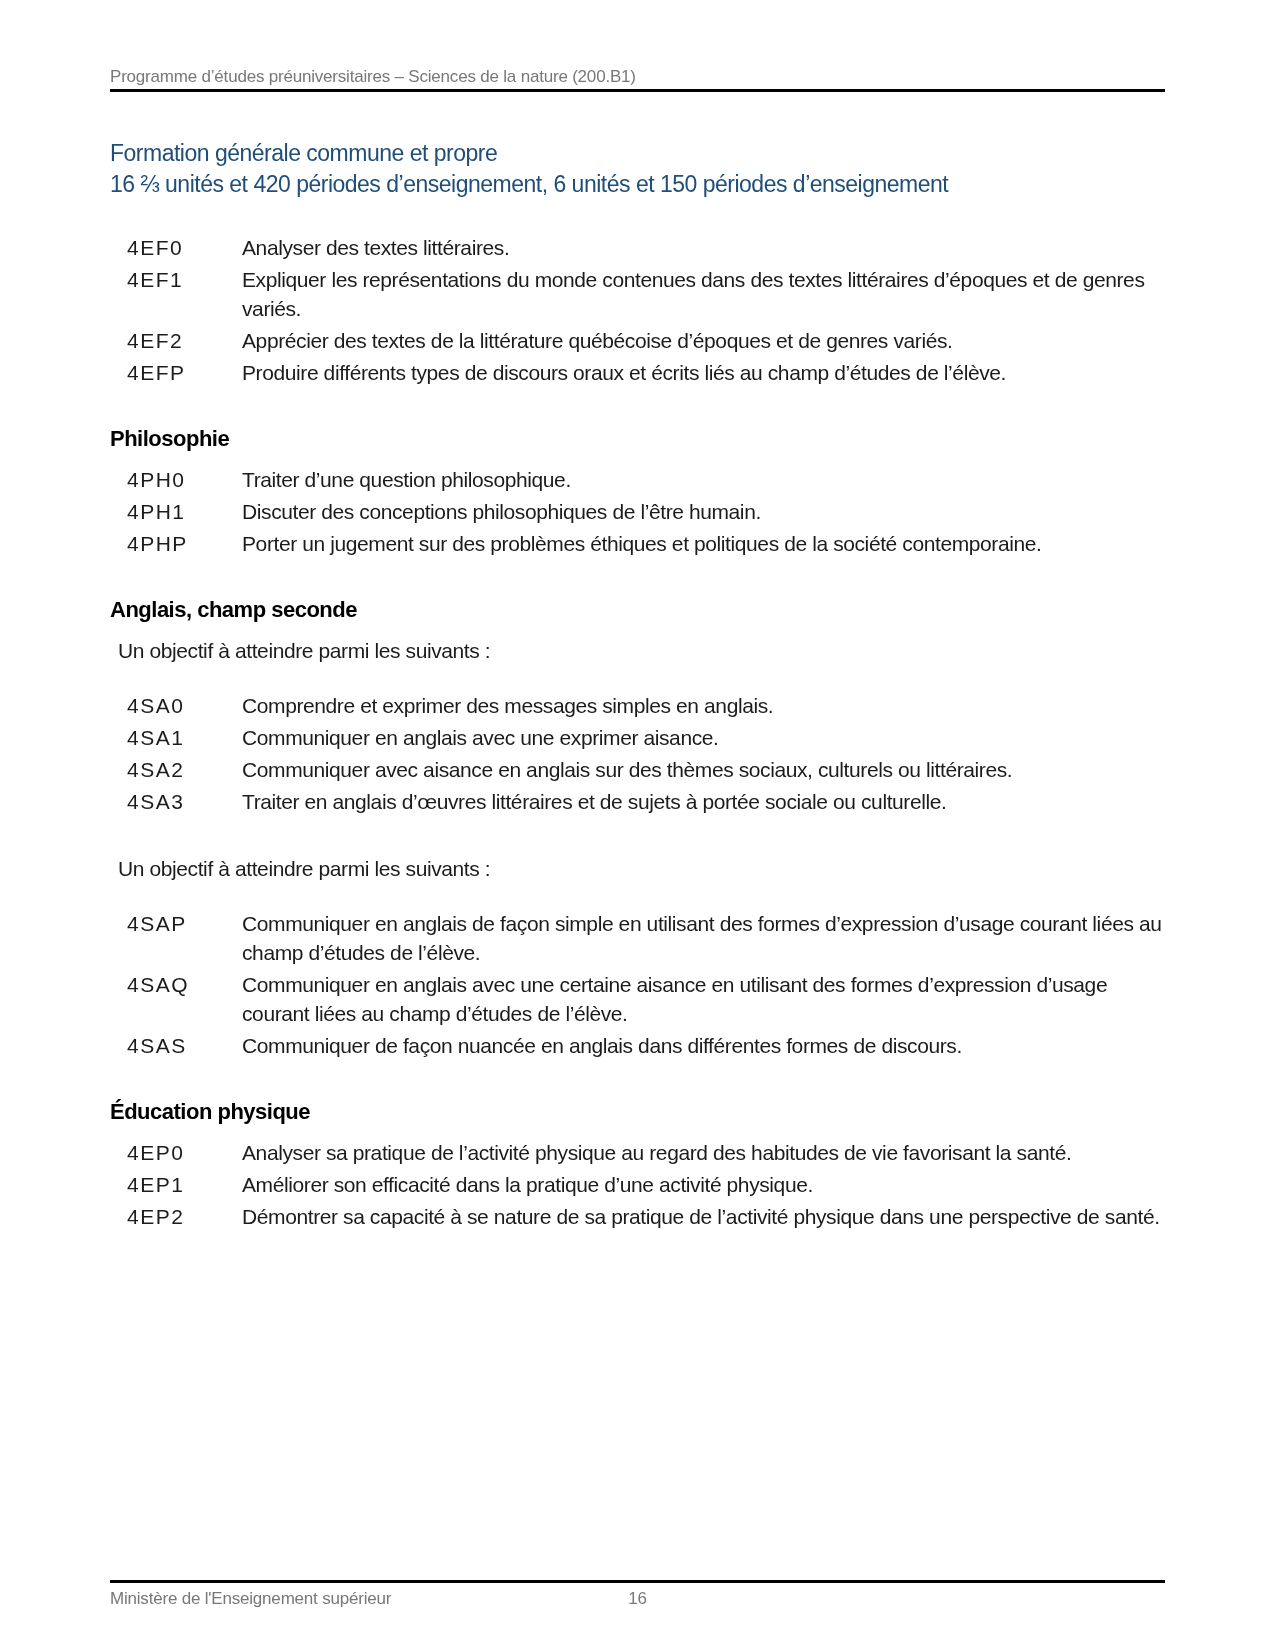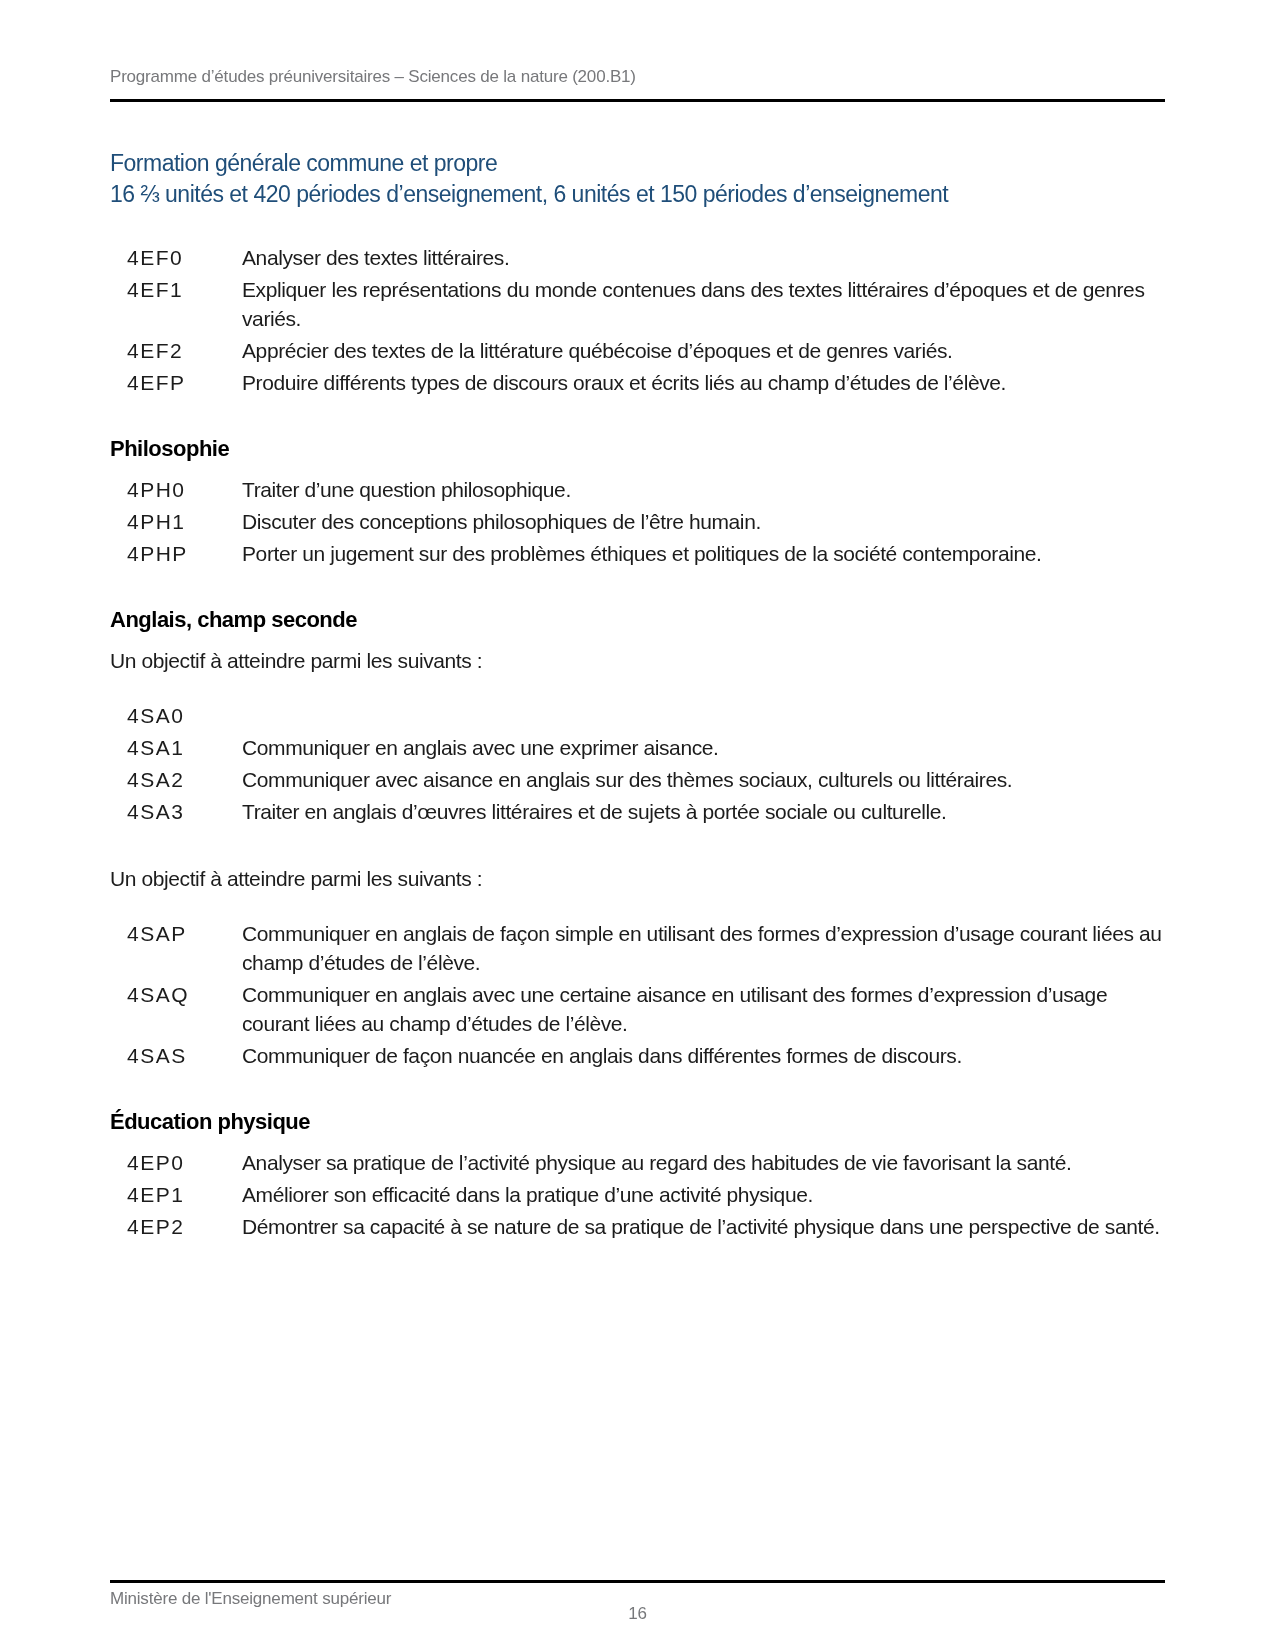--- a/index.html
+++ b/index.html
@@ -17,55 +17,55 @@
     position:relative;
     overflow:hidden;
   }
   .page{position:relative;width:100%;height:100%;}
   .content{padding:0 110px;}
 
   
   .doc-header{padding-top:66px;}
   .doc-header .program{
     font-size:17px;line-height:21px;color:var(--muted);
-    padding-bottom:12px;border-bottom:3px solid var(--rule);
+    padding-bottom:2px;border-bottom:3px solid var(--rule);
     letter-spacing:-0.2px;
   }
 
   
   .title{margin:46px 0 0;color:var(--blue);font-weight:normal;
          font-size:23px;line-height:31px;letter-spacing:-0.5px;}
   .title .tline{white-space:nowrap;}
 
   
   section.course{margin-top:38px;}
   section.course.first{margin-top:33px;}
   h2.sec-heading{
     margin:0 0 13px;font-size:22px;line-height:27px;
     font-weight:bold;color:#000;letter-spacing:-0.5px;
   }
-  p.intro{margin:0 0 26px;font-size:21px;line-height:29px;}
+  p.intro{margin:0 8px 26px;font-size:21px;line-height:29px;}
 
   .items{padding-left:17px;}
   .item{display:flex;margin-bottom:3px;font-size:21px;line-height:29px;}
   .item .code{flex:0 0 115px;letter-spacing:1.5px;}
   .item .desc{flex:1;}
   .item.code-middle{align-items:center;}
   .item.code-middle .code{align-self:center;}
 
   
   .doc-footer{
     position:absolute;left:110px;right:110px;top:1580px;
     border-top:3px solid var(--rule);
     padding-top:5px;
     font-size:17px;line-height:21px;color:var(--muted);
     letter-spacing:-0.2px;
   }
   .doc-footer .page-num{
-    position:absolute;left:50%;transform:translateX(-50%);top:20px;
+    position:absolute;left:50%;transform:translateX(-50%);top:5px;
   }
 </style>
 </head>
 <body>
 
 <div class="page">
   <div class="content">
 
     <header class="doc-header">
       <div class="program">Programme d’études préuniversitaires – Sciences de la nature (200.B1)</div>
@@ -122,20 +122,21 @@
   </div>
 </div>
   </section>
 
   <section class="course">
     <h2 class="sec-heading">Anglais, champ seconde</h2>
     <p class="intro">Un objectif à atteindre parmi les suivants :</p>
     <div class="items">
   <div class="item">
     <span class="code">4SA0</span>
+    <span class="desc">Comprendre et exprimer des messages simples en anglais.</span>
   </div>
 
   <div class="item">
     <span class="code">4SA1</span>
     <span class="desc">Communiquer en anglais avec une exprimer aisance.</span>
   </div>
 
   <div class="item">
     <span class="code">4SA2</span>
     <span class="desc">Communiquer avec aisance en anglais sur des thèmes sociaux, culturels ou littéraires.</span>

